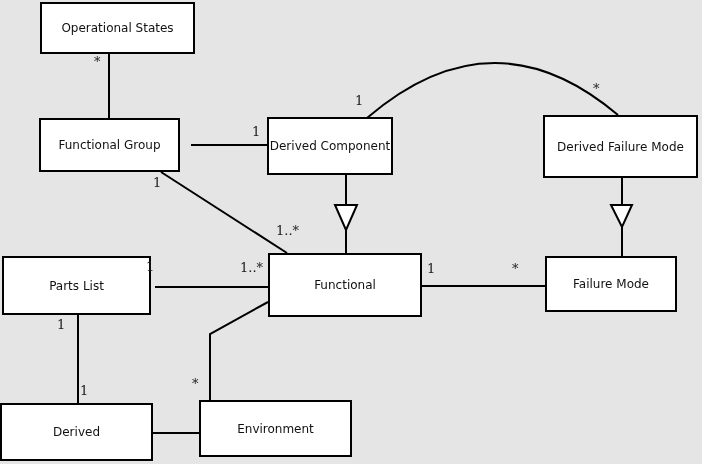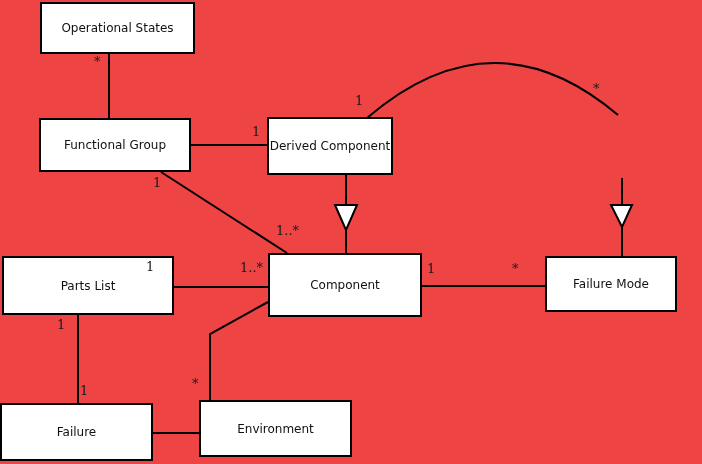--- a/index.html
+++ b/index.html
@@ -2,21 +2,21 @@
 <html><head>
 <meta charset="utf-8">
 <style>
   * { margin: 0; padding: 0; box-sizing: border-box; }
   html, body { background: #ffffff; }
   body { font-family: "DejaVu Sans", "Liberation Sans", sans-serif; }
   #stage {
     position: relative;
     width: 702px;
     height: 464px;
-    background: #ef4444;
+    background: #e5e5e5;
     overflow: hidden;
   }
   #edges {
     position: absolute;
     left: 0; top: 0;
     width: 702px; height: 464px;
   }
   .uml-box {
     position: absolute;
     background: #ffffff;
@@ -67,43 +67,46 @@
     <g stroke="#000000" stroke-width="2" fill="#ffffff">
       <polygon points="335,205 357,205 346,230"></polygon>
       <polygon points="611,205 632,205 622,227"></polygon>
     </g>
   </svg>
 
   <div class="uml-box" style="left:40px; top:2px; width:155px; height:52px;">
     <span>Operational States</span>
   </div>
 
-  <div class="uml-box" style="left:39px; top:118px; width:152px; height:54px;">
+  <div class="uml-box" style="left:39px; top:118px; width:141px; height:54px;">
     <span>Functional Group</span>
   </div>
 
   <div class="uml-box" style="left:267px; top:117px; width:126px; height:58px;">
     <span>Derived Component</span>
   </div>
 
+  <div class="uml-box" style="left:543px; top:115px; width:155px; height:63px;">
+    <span>Derived Failure Mode</span>
+  </div>
 
-  <div class="uml-box" style="left:2px; top:256px; width:172px; height:59px;">
+  <div class="uml-box" style="left:2px; top:256px; width:149px; height:59px;">
     <span>Parts List</span>
   </div>
 
   <div class="uml-box" style="left:268px; top:253px; width:154px; height:64px;">
-    <span>Component</span>
+    <span>Functional</span>
   </div>
 
   <div class="uml-box" style="left:545px; top:256px; width:132px; height:56px;">
     <span>Failure Mode</span>
   </div>
 
   <div class="uml-box" style="left:0px; top:403px; width:153px; height:58px;">
-    <span>Failure</span>
+    <span>Derived</span>
   </div>
 
   <div class="uml-box" style="left:199px; top:400px; width:153px; height:57px;">
     <span>Environment</span>
   </div>
 
   <span class="mult" style="left:94px;  top:55px;">*</span>
   <span class="mult" style="left:252px; top:125px;">1</span>
   <span class="mult" style="left:153px; top:176px;">1</span>
   <span class="mult" style="left:276px; top:224px;">1..*</span>

